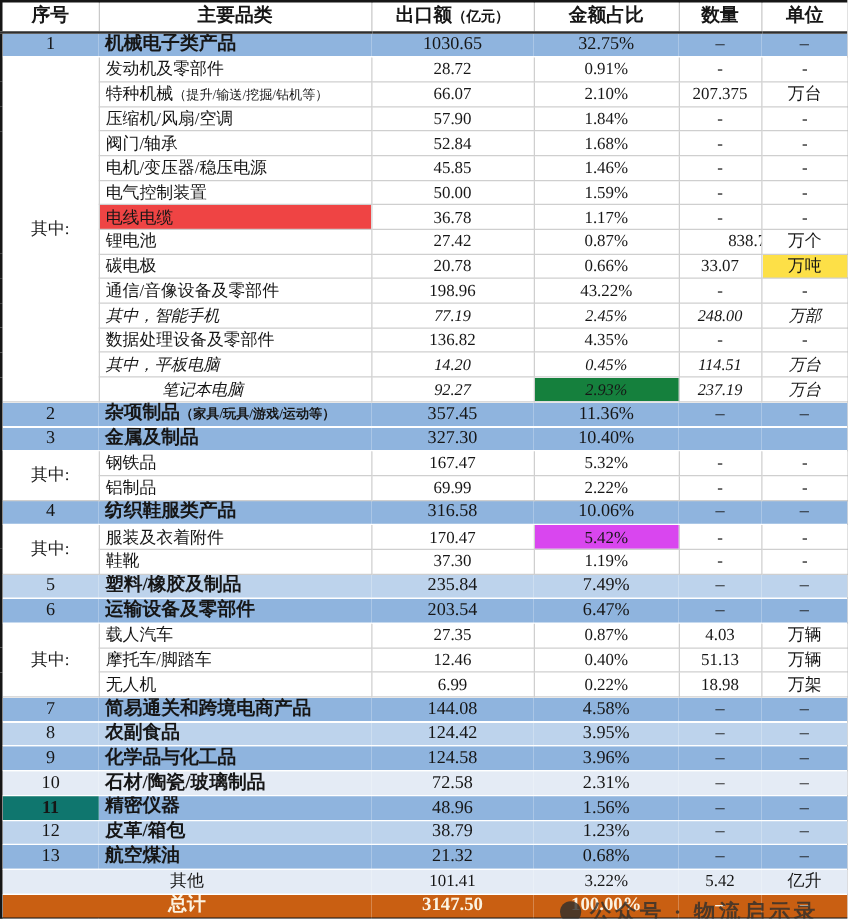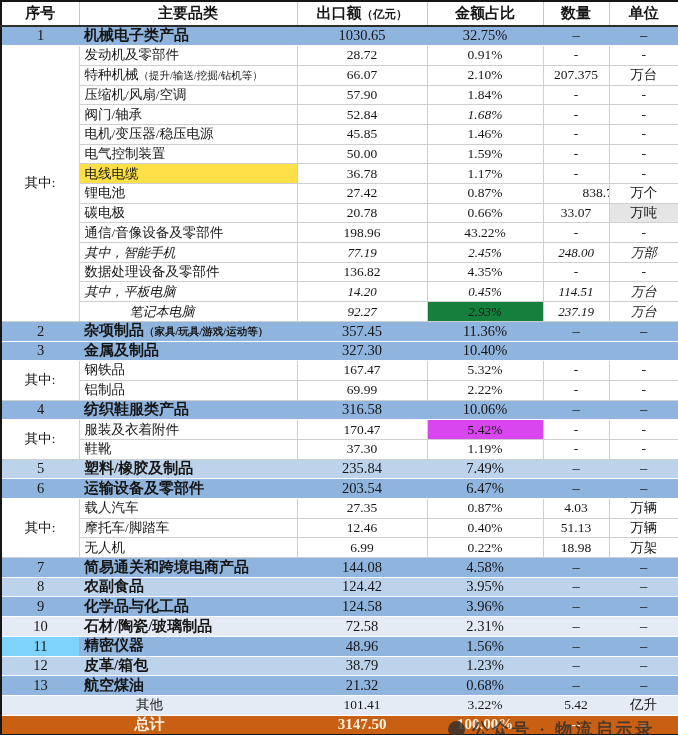--- a/index.html
+++ b/index.html
@@ -87,58 +87,58 @@
         <tr class="data style-sub plain">
           <td class="cat" style="background: rgb(255, 255, 255);"><span>压缩机/风扇/空调</span></td>
           <td class="val" style="background: rgb(255, 255, 255);">57.90</td>
           <td class="share" style="background: rgb(255, 255, 255);">1.84%</td>
           <td class="qty" style="background: rgb(255, 255, 255);">-</td>
           <td class="unit" style="background: rgb(255, 255, 255);">-</td>
         </tr>
         <tr class="data style-sub plain">
           <td class="cat" style="background: rgb(255, 255, 255);"><span>阀门/轴承</span></td>
           <td class="val" style="background: rgb(255, 255, 255);">52.84</td>
-          <td class="share" style="background: rgb(255, 255, 255); font-style: italic;">1.68%</td>
+          <td class="share" style="background: rgb(255, 255, 255);">1.68%</td>
           <td class="qty" style="background: rgb(255, 255, 255);">-</td>
           <td class="unit" style="background: rgb(255, 255, 255);">-</td>
         </tr>
         <tr class="data style-sub plain">
           <td class="cat" style="background: rgb(255, 255, 255);"><span>电机/变压器/稳压电源</span></td>
           <td class="val" style="background: rgb(255, 255, 255);">45.85</td>
           <td class="share" style="background: rgb(255, 255, 255);">1.46%</td>
           <td class="qty" style="background: rgb(255, 255, 255);">-</td>
           <td class="unit" style="background: rgb(255, 255, 255);">-</td>
         </tr>
         <tr class="data style-sub plain">
           <td class="cat" style="background: rgb(255, 255, 255);"><span>电气控制装置</span></td>
           <td class="val" style="background: rgb(255, 255, 255);">50.00</td>
           <td class="share" style="background: rgb(255, 255, 255);">1.59%</td>
           <td class="qty" style="background: rgb(255, 255, 255);">-</td>
           <td class="unit" style="background: rgb(255, 255, 255);">-</td>
         </tr>
         <tr class="data style-sub plain">
-          <td class="cat" style="background: #fde047;"><span>电线电缆</span></td>
+          <td class="cat" style="background: #ef4444;"><span>电线电缆</span></td>
           <td class="val" style="background: rgb(255, 255, 255);">36.78</td>
           <td class="share" style="background: rgb(255, 255, 255);">1.17%</td>
           <td class="qty" style="background: rgb(255, 255, 255);">-</td>
           <td class="unit" style="background: rgb(255, 255, 255);">-</td>
         </tr>
         <tr class="data style-sub plain">
           <td class="cat" style="background: rgb(255, 255, 255);"><span>锂电池</span></td>
           <td class="val" style="background: rgb(255, 255, 255);">27.42</td>
           <td class="share" style="background: rgb(255, 255, 255);">0.87%</td>
           <td class="qty" style="background: rgb(255, 255, 255); padding-left: 39px;">838.79</td>
           <td class="unit" style="background: rgb(255, 255, 255);">万个</td>
         </tr>
         <tr class="data style-sub plain">
           <td class="cat" style="background: rgb(255, 255, 255);"><span>碳电极</span></td>
           <td class="val" style="background: rgb(255, 255, 255);">20.78</td>
           <td class="share" style="background: rgb(255, 255, 255);">0.66%</td>
           <td class="qty" style="background: rgb(255, 255, 255);">33.07</td>
-          <td class="unit" style="background: #e5e5e5;">万吨</td>
+          <td class="unit" style="background: #fde047;">万吨</td>
         </tr>
         <tr class="data style-sub plain">
           <td class="cat" style="background: rgb(255, 255, 255);"><span>通信/音像设备及零部件</span></td>
           <td class="val" style="background: rgb(255, 255, 255);">198.96</td>
           <td class="share" style="background: rgb(255, 255, 255);">43.22%</td>
           <td class="qty" style="background: rgb(255, 255, 255);">-</td>
           <td class="unit" style="background: rgb(255, 255, 255);">-</td>
         </tr>
         <tr class="data style-italic plain">
           <td class="cat" style="background: rgb(255, 255, 255);"><span>其中，智能手机</span></td>
@@ -286,21 +286,21 @@
         </tr>
         <tr class="data style-main colored">
           <td class="no" style="background: rgb(228, 235, 245);">10</td>
           <td class="cat" style="background: rgb(228, 235, 245);"><span>石材/陶瓷/玻璃制品</span></td>
           <td class="val" style="background: rgb(228, 235, 245);">72.58</td>
           <td class="share" style="background: rgb(228, 235, 245);">2.31%</td>
           <td class="qty" style="background: rgb(228, 235, 245);">–</td>
           <td class="unit" style="background: rgb(228, 235, 245);">–</td>
         </tr>
         <tr class="data style-main colored">
-          <td class="no" style="background: #7dd3fc;">11</td>
+          <td class="no" style="background: #0f766e; font-weight: bold;">11</td>
           <td class="cat" style="background: rgb(143, 180, 222);"><span>精密仪器</span></td>
           <td class="val" style="background: rgb(143, 180, 222);">48.96</td>
           <td class="share" style="background: rgb(143, 180, 222);">1.56%</td>
           <td class="qty" style="background: rgb(143, 180, 222);">–</td>
           <td class="unit" style="background: rgb(143, 180, 222);">–</td>
         </tr>
         <tr class="data style-main colored">
           <td class="no" style="background: rgb(189, 211, 236);">12</td>
           <td class="cat" style="background: rgb(189, 211, 236);"><span>皮革/箱包</span></td>
           <td class="val" style="background: rgb(189, 211, 236);">38.79</td>

